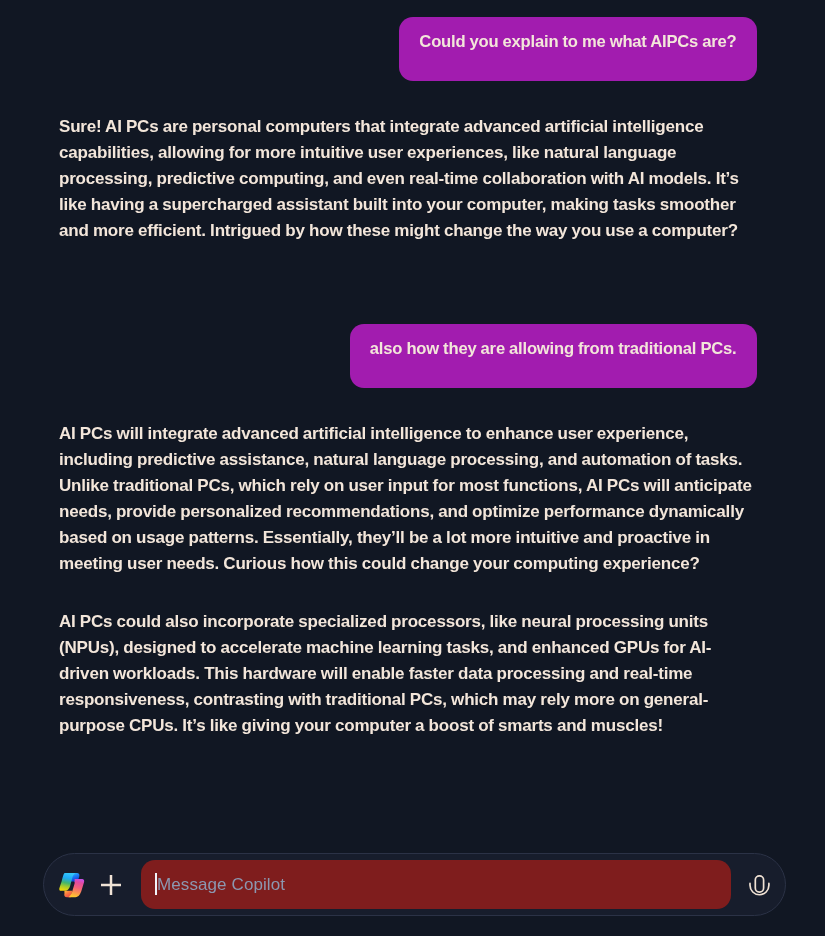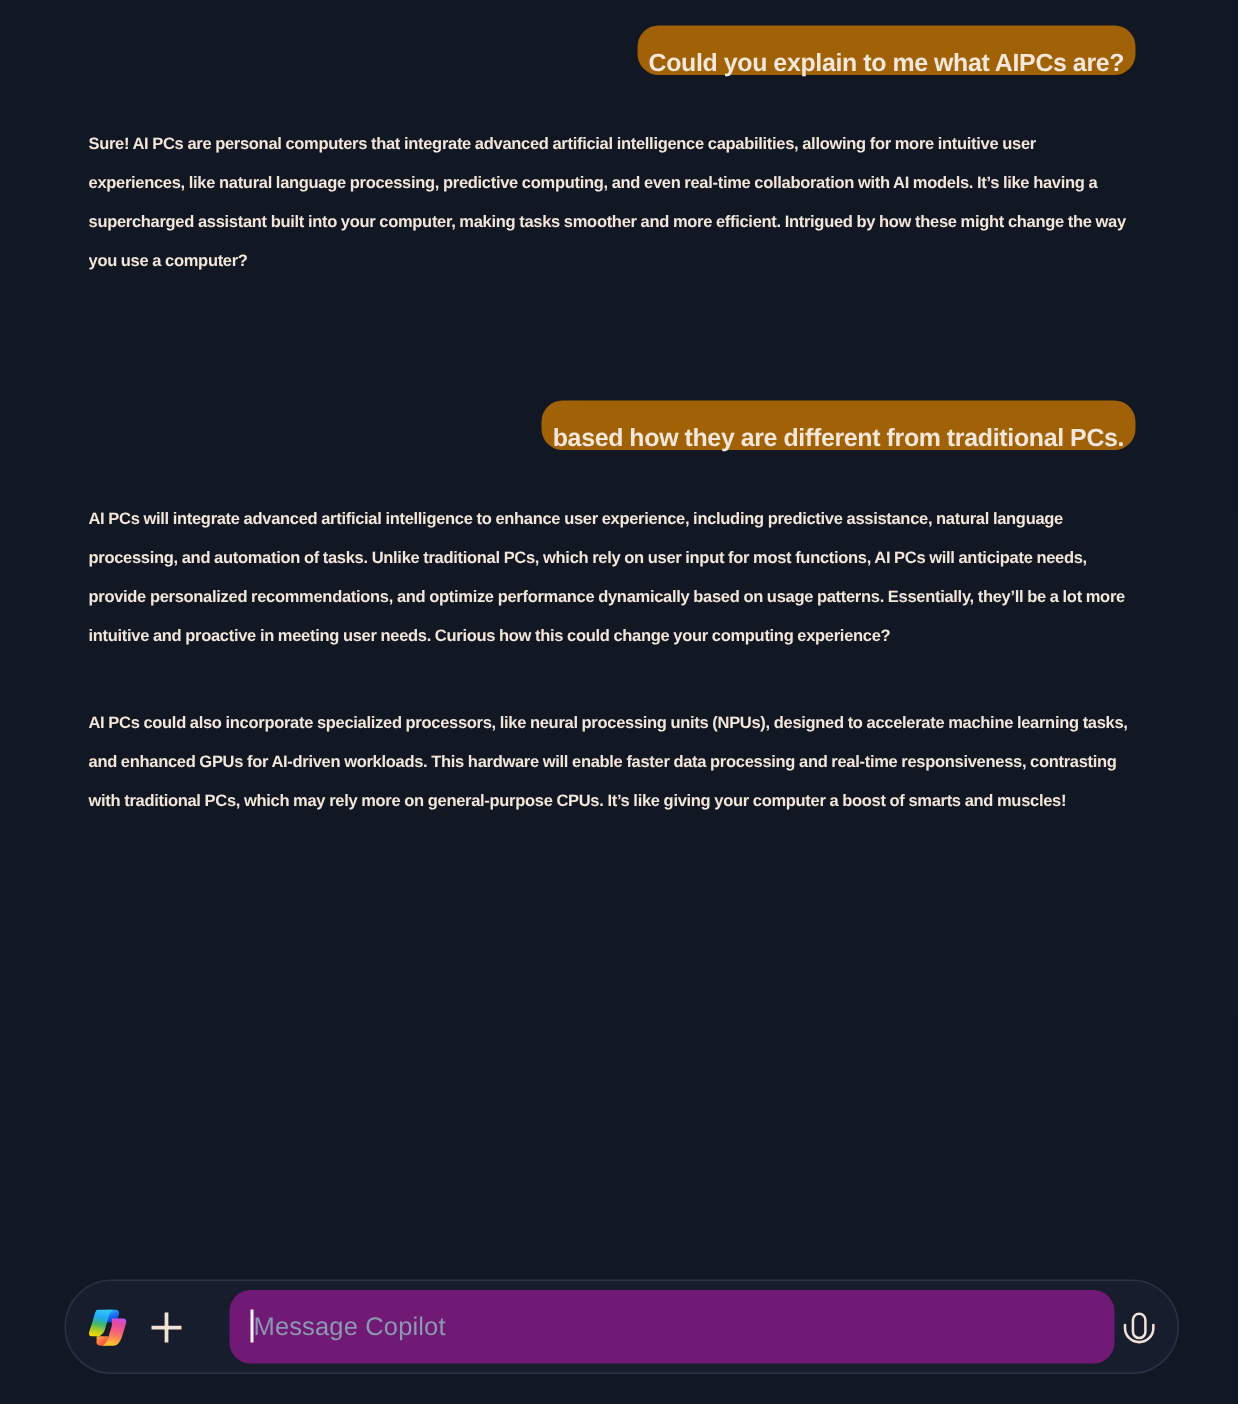--- a/index.html
+++ b/index.html
@@ -11,28 +11,28 @@
     -webkit-font-smoothing:antialiased;
   }
   .app{position:relative;width:825px;height:936px;background:#111723;overflow:hidden;}
 
   
   .scroll{position:absolute;left:0;top:0;width:825px;height:845px;overflow:hidden;}
   .thread{position:relative;}
 
   .user-row{display:flex;justify-content:flex-end;padding-right:68.5px;}
   .bubble{
-    background:#a16207;border-radius:14px;
+    background:#a21caf;border-radius:14px;
     color:#f3e6da;font-size:16.6px;font-weight:700;letter-spacing:-0.2px;word-spacing:-0.25px;
-    height:33px;line-height:49px;padding:0 7px;white-space:nowrap;
+    height:64px;line-height:49px;padding:0 20px;white-space:nowrap;
   }
   .bubble > span{display:inline-block;transform:translateZ(0);}
   .ai{
     margin:0;width:697px;margin-left:59px;
-    color:#f3e6da;font-size:11px;font-weight:700;word-spacing:-0.25px;
+    color:#f3e6da;font-size:17px;font-weight:700;word-spacing:-0.25px;
     line-height:26px;letter-spacing:-0.2px;transform:translateZ(0);
   }
 
   
   .fade{
     position:absolute;left:0;right:0;top:806px;height:44px;
     background:linear-gradient(to bottom,
       rgba(17,23,35,0) 0%,
       rgba(17,23,35,0.26) 25%,
       rgba(17,23,35,0.38) 48%,
@@ -44,22 +44,22 @@
 
   
   .composer{
     position:absolute;left:43px;top:853px;width:743px;height:63px;
     box-sizing:border-box;
     border:1px solid #2b3246;border-radius:32px;background:#171d2c;
   }
   .logo{position:absolute;left:14.6px;top:17.5px;width:26px;height:26px;}
   .plus-btn{position:absolute;left:51.2px;top:14.5px;width:32px;height:32px;}
   .inputbox{
-    position:absolute;left:109px;top:6px;width:590px;height:49px;
-    background:#701a75;border-radius:14px;
+    position:absolute;left:97px;top:6px;width:590px;height:49px;
+    background:#7f1d1d;border-radius:14px;
   }
   .caret{position:absolute;left:14px;top:13px;width:2px;height:22px;background:#f2f4fa;}
   .placeholder{
     position:absolute;left:16px;top:0;height:49px;line-height:49px;
     color:#8c97b0;font-size:17px;font-weight:400;letter-spacing:0.1px;white-space:nowrap;
   }
   .placeholder > span{display:inline-block;transform:translateZ(0);}
   .mic-btn{position:absolute;left:699.8px;top:17.6px;width:30px;height:30px;}
 </style>
 </head>
@@ -70,21 +70,21 @@
   <div class="scroll">
     <div class="thread">
 
       <div class="user-row" style="padding-top:17px">
         <div class="bubble"><span>Could you explain to me what AIPCs are?</span></div>
       </div>
 
       <p class="ai" style="margin-top:32.6px">Sure! AI PCs are personal computers that integrate advanced artificial intelligence capabilities, allowing for more intuitive user experiences, like natural language processing, predictive computing, and even real-time collaboration with AI models. It’s like&nbsp;having a supercharged assistant built into your computer, making tasks smoother and more efficient. Intrigued by how these might change the way you use a computer?</p>
 
       <div class="user-row" style="margin-top:80.4px">
-        <div class="bubble"><span>based how they are different from traditional PCs.</span></div>
+        <div class="bubble"><span>also how they are allowing from traditional PCs.</span></div>
       </div>
 
       <p class="ai" style="margin-top:32.6px">AI PCs will integrate advanced artificial intelligence to enhance user experience, including predictive assistance, natural language processing, and automation of tasks. Unlike traditional PCs, which rely on user input for most functions, AI PCs will anticipate needs, provide personalized recommendations, and optimize performance dynamically based on usage patterns. Essentially, they’ll be a lot more intuitive and proactive in meeting user needs. Curious how this could change your computing experience?</p>
 
 
       <p class="ai" style="margin-top:32.6px">AI PCs could also incorporate specialized processors, like neural processing units (NPUs), designed to accelerate machine learning tasks, and enhanced GPUs for AI-driven workloads. This hardware will enable faster data processing and real-time responsiveness, contrasting with traditional PCs, which may rely more on general-purpose CPUs. It’s like giving your computer a boost of smarts and muscles!</p>
 
     </div>
     <div class="fade"></div>
   </div>

